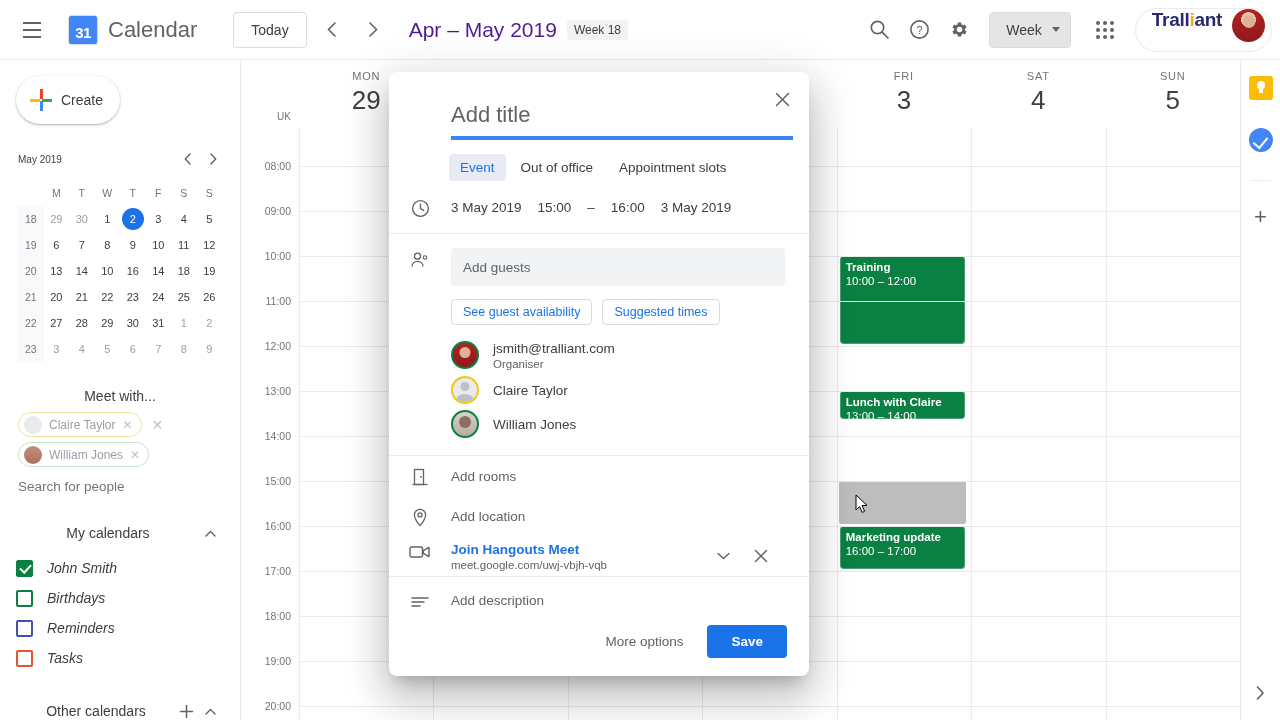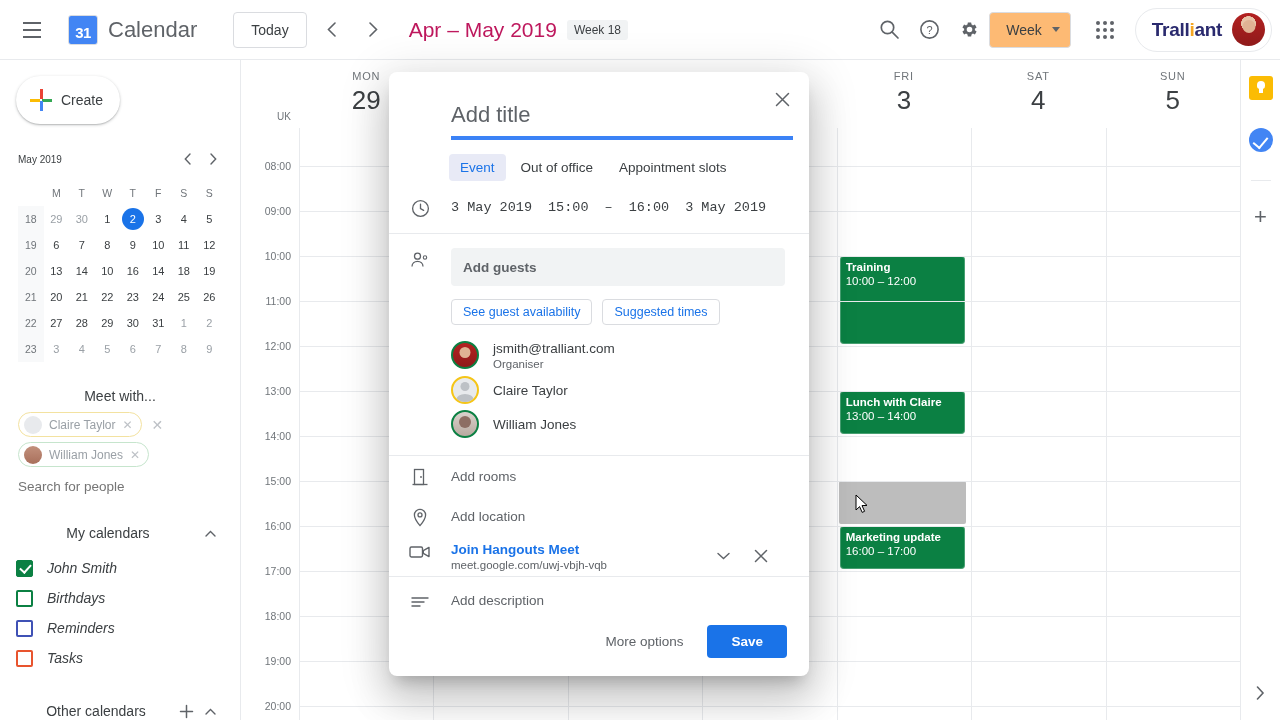--- a/index.html
+++ b/index.html
@@ -44,53 +44,53 @@
     font-family: "Liberation Sans", sans-serif;
     display: flex; align-items: center;
   }
   .navarrow {
     width: 34px; height: 34px; margin-left: 8px; border-radius: 50%;
     display: flex; align-items: center; justify-content: center;
     cursor: pointer; color: #5f6368; font-size: 19px;
   }
   .navarrow:first-of-type { margin-left: 18px; }
   .period {
-    margin-left: 18px; font-size: 21px; color: #be185d; white-space: nowrap;
+    margin-left: 18px; font-size: 21px; color: #4c1d95; white-space: nowrap;
   }
   .weekbadge {
     margin-left: 10px; background: #f1f3f4; color: #3c4043;
     font-size: 12px; padding: 3px 7px; border-radius: 3px;
   }
   .spacer { flex: 1; }
   .icon-btn {
     width: 40px; height: 40px; border-radius: 50%;
     display: flex; align-items: center; justify-content: center;
     cursor: pointer; color: #5f6368; flex: none;
   }
   .view-select {
-    height: 36px; padding: 0 10px 0 16px;
-    border: 1px solid #dadce0; border-radius: 4px; background: #fdba74;
+    margin-left: 10px; height: 36px; padding: 0 10px 0 16px;
+    border: 1px solid #dadce0; border-radius: 4px; background: #e5e5e5;
     display: flex; align-items: center; gap: 10px;
     font-size: 14px; color: #3c4043; cursor: pointer;
   }
   .view-select .caret {
     width: 0; height: 0; border-left: 4px solid transparent;
     border-right: 4px solid transparent; border-top: 5px solid #5f6368;
   }
   .apps-grid {
     width: 40px; height: 40px; margin-left: 14px;
     display: grid; grid-template-columns: repeat(3, 4px);
     grid-template-rows: repeat(3, 4px); gap: 3px;
     align-content: center; justify-content: center; cursor: pointer;
   }
   .apps-grid i { width: 4px; height: 4px; border-radius: 50%; background: #5f6368; display: block; }
   .account-chip {
     margin-left: 10px; margin-right: 8px; height: 44px;
     border: 1px solid #e8eaed; border-radius: 24px;
-    display: flex; align-items: center; gap: 10px;
+    display: flex; gap: 10px;
     padding: 0 6px 0 16px; cursor: pointer; background: #fff;
   }
   .org-name { font-size: 19px; font-weight: bold; color: #2a2a6e; letter-spacing: -0.3px; }
   .org-name .dot-i { color: #f5a623; }
   .avatar-top {
     width: 33px; height: 33px; border-radius: 50%; flex: none;
     background: radial-gradient(circle at 50% 32%, #e8c4a8 0 26%, transparent 27%),
                 linear-gradient(#b32121, #8f1a1a);
     position: relative; overflow: hidden;
   }
@@ -297,28 +297,28 @@
   .tab.active { background: #e8eaf6; color: #1a73e8; }
   .row {
     display: flex; align-items: flex-start; padding: 0 24px 0 0; min-height: 40px;
   }
   .row .ico {
     width: 62px; flex: none; display: flex; justify-content: center;
     padding-top: 2px; color: #5f6368;
   }
   .time-row { padding: 16px 0 16px 0; align-items: center; }
   .time-txt { font-size: 13.5px; color: #3c4043; display: flex; gap: 16px; }
-  .time-txt span { cursor: pointer; font-family: Liberation Mono, monospace; }
+  .time-txt span { cursor: pointer; }
   .divider { height: 1px; background: #e8eaed; margin: 0; }
 
   .guests-sec { padding-top: 14px; }
   .guest-input {
     flex: 1; background: #f1f3f4; border-radius: 4px; height: 38px;
     display: flex; align-items: center; padding: 0 12px;
-    font-size: 13.5px; color: #5f6368; font-weight: bold;
+    font-size: 13.5px; color: #5f6368;
   }
   .gbtns { display: flex; gap: 10px; padding: 11px 7px 0 62px; }
   .gbtn {
     border: 1px solid #dadce0; border-radius: 4px; padding: 5px 11px;
     font-size: 12.5px; color: #1a73e8; cursor: pointer; background: #fff;
   }
   .guest-list { padding: 12px 0 14px 0; }
   .guest {
     display: flex; align-items: center; padding: 3px 0 3px 62px; gap: 14px; min-height: 32px;
   }
@@ -654,21 +654,21 @@
             <div class="col"></div>
             <div class="col"></div>
             <div class="col"></div>
             <div class="col"></div>
             <div class="col">
               <div class="slot-sel" style="top: 353px; height: 43px; background: rgb(189, 189, 189);"></div>
               <div class="ev" style="top: 128px; height: 88px; background: rgb(11, 128, 67);">
                 <div class="ttl">Training</div>
                 <div class="tm">10:00 – 12:00</div>
               </div>
-              <div class="ev" style="top: 263px; height: 43px; background: rgb(11, 128, 67);">
+              <div class="ev" style="top: 263px; height: 28px; background: rgb(11, 128, 67);">
                 <div class="ttl">Lunch with Claire</div>
                 <div class="tm">13:00 – 14:00</div>
               </div>
               <div class="ev" style="top: 398px; height: 43px; background: rgb(11, 128, 67);">
                 <div class="ttl">Marketing update</div>
                 <div class="tm">16:00 – 17:00</div>
               </div>
             </div>
             <div class="col"></div>
             <div class="col"></div>

